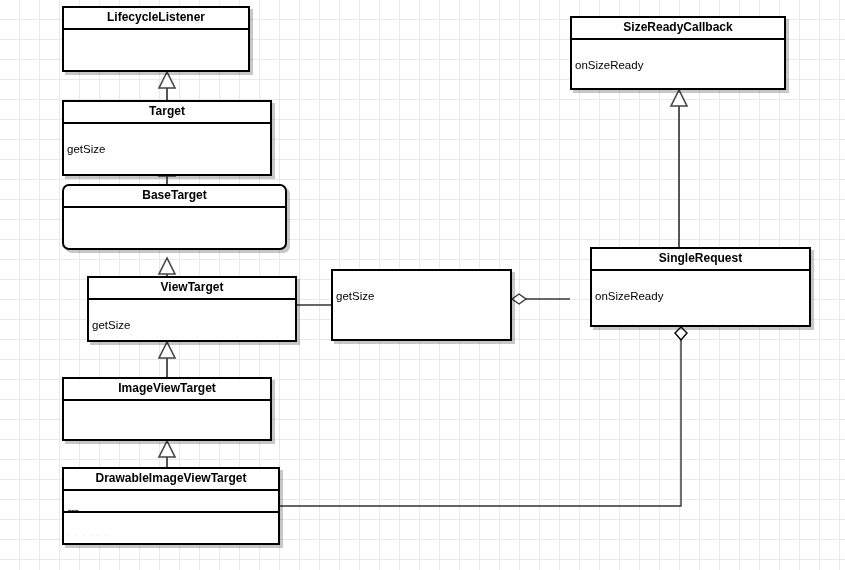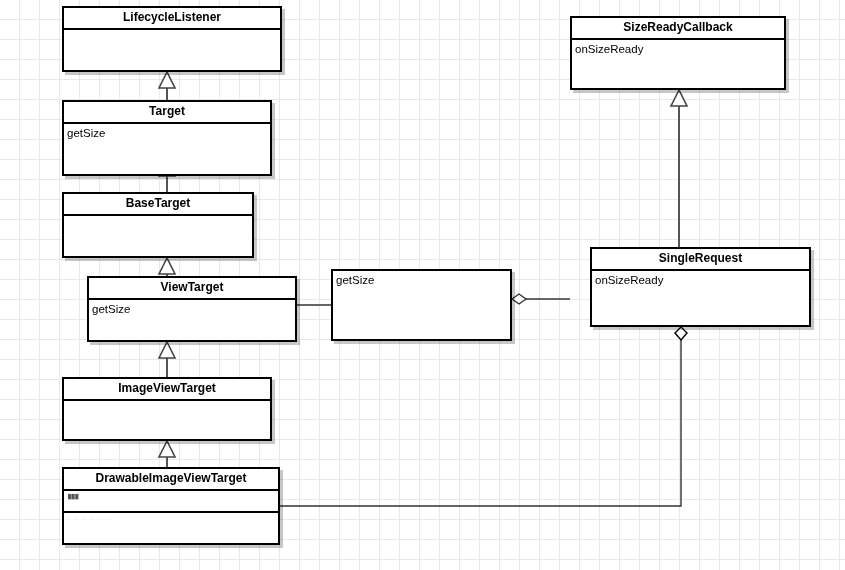--- a/index.html
+++ b/index.html
@@ -45,21 +45,21 @@
     text-align: center;
     font-weight: bold;
     font-size: 12px;
     color: #000000;
     border-bottom: 2px solid #000000;
     white-space: nowrap;
     overflow: hidden;
   }
   .uml-compartment {
     box-sizing: border-box;
-    padding: 2px 3px 0 3px;
+    padding: 18px 3px 0 3px;
     font-size: 11.5px;
     color: #000000;
     line-height: 14px;
     white-space: nowrap;
     overflow: hidden;
   }
   .uml-compartment.divided {
     border-bottom: 2px solid #000000;
   }
   .tiny-mark {
@@ -123,31 +123,31 @@
       <line x1="525" y1="299" x2="570" y2="299" stroke="#666666" stroke-width="2"></line>
       <polygon points="512,299 519,294 526,299 519,304" fill="#ffffff" stroke="#333333" stroke-width="1.4"></polygon>
     </g>
 
     <g>
       <path d="M 681 340 L 681 506 L 280 506" fill="none" stroke="#333333" stroke-width="1.4"></path>
       <polygon points="681,327 687,333 681,340 675,333" fill="#ffffff" stroke="#000000" stroke-width="1.4"></polygon>
     </g>
   </svg>
 
-  <div class="uml-class" style="left:62px; top:6px; width:220px; height:66px;">
+  <div class="uml-class" style="left:62px; top:6px; width:188px; height:66px;">
     <div class="uml-name">LifecycleListener</div>
     <div class="uml-compartment" style="height:38px;"></div>
   </div>
 
   <div class="uml-class" style="left:62px; top:100px; width:210px; height:76px;">
     <div class="uml-name">Target</div>
     <div class="uml-compartment" style="height:32px;">getSize</div>
   </div>
 
-  <div class="uml-class" style="left:62px; top:192px; width:192px; height:66px;">
+  <div class="uml-class" style="left:62px; top:184px; width:225px; height:66px;border-radius:7px;">
     <div class="uml-name">BaseTarget</div>
     <div class="uml-compartment" style="height:38px;"></div>
   </div>
 
   <div class="uml-class" style="left:62px; top:276px; width:210px; height:66px;margin-left:25px;">
     <div class="uml-name">ViewTarget</div>
     <div class="uml-compartment" style="height:38px;">getSize</div>
   </div>
 
   <div class="uml-class" style="left:62px; top:377px; width:210px; height:64px;">

